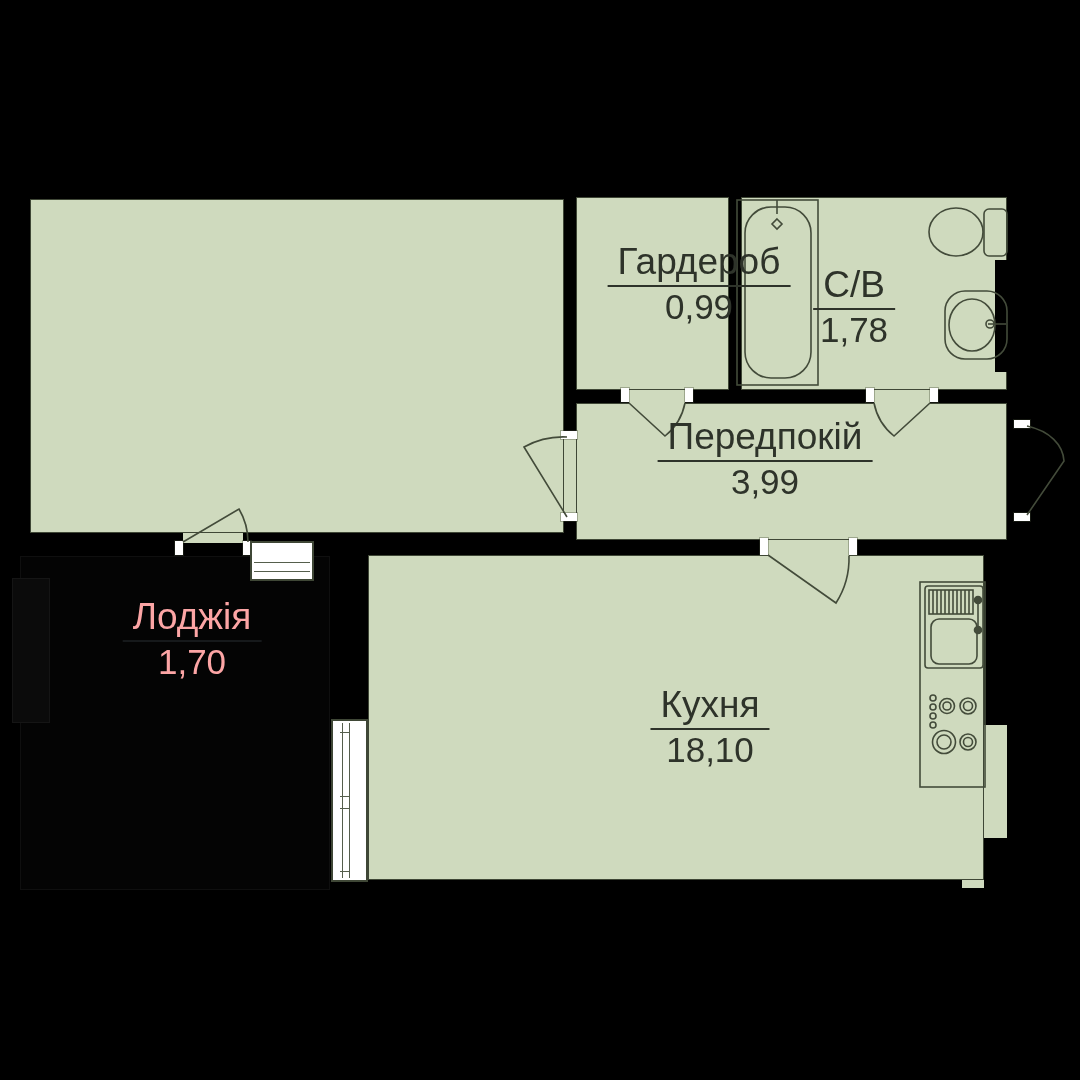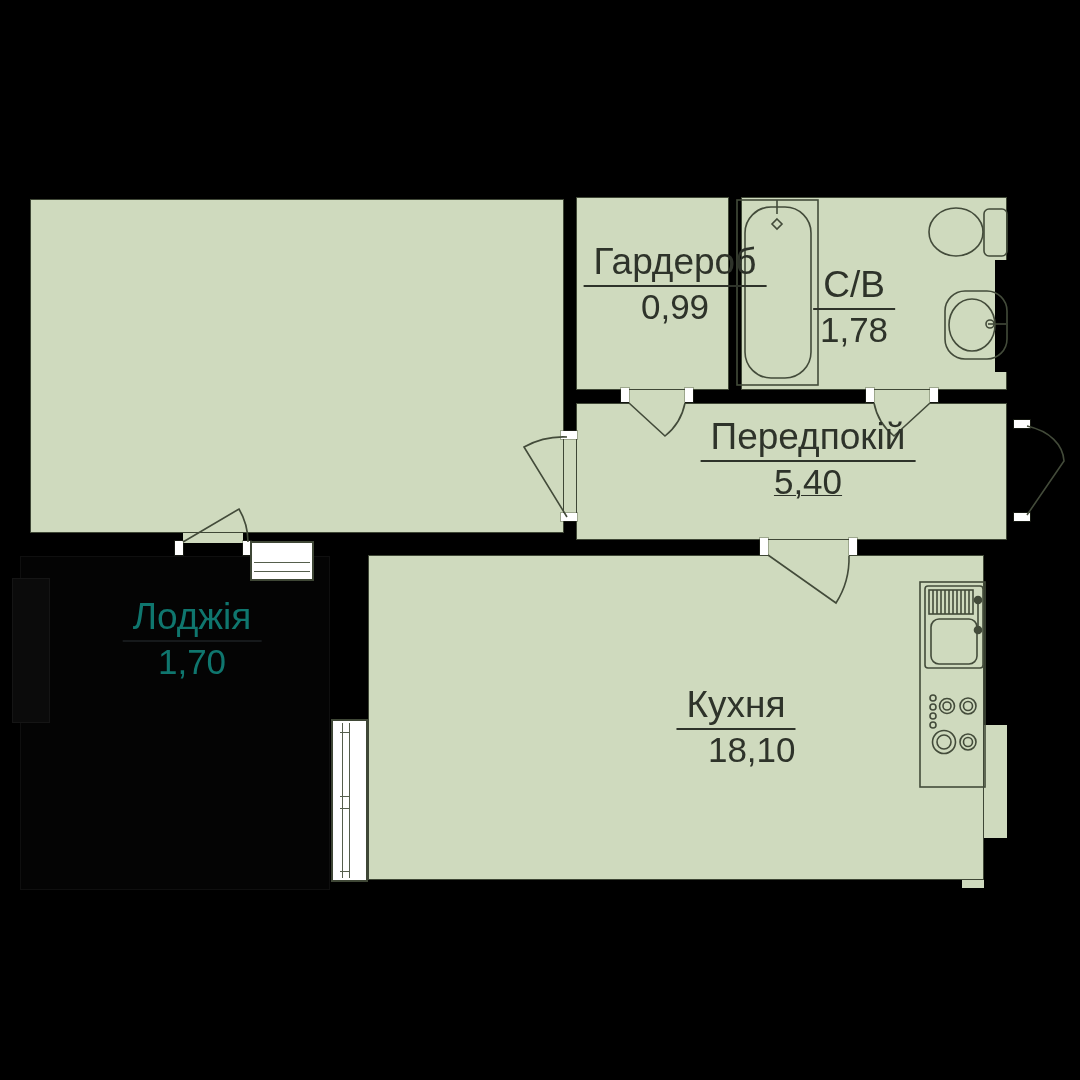--- a/index.html
+++ b/index.html
@@ -16,21 +16,21 @@
   .window{position:absolute;background:#fff;border:2px solid #3f4736;box-sizing:border-box;}
   .balcony-inner{position:absolute;left:2px;right:2px;top:19px;height:8px;
           border-top:1px solid #555e4c;border-bottom:1px solid #555e4c;}
   .kwin-inner{position:absolute;top:2px;bottom:2px;left:9px;width:6px;
           border-left:1px solid #555e4c;border-right:1px solid #555e4c;}
   .kwin-tick{position:absolute;left:7px;width:10px;height:1px;background:#555e4c;}
   .label{position:absolute;color:#2e332a;text-align:center;transform:translateX(-50%);white-space:nowrap;}
   .label .nm{display:inline-block;font-size:37px;line-height:1.05;letter-spacing:0px;
              border-bottom:2px solid #2e332a;padding:0 10px 3px;}
   .label .ar{font-size:35px;line-height:1.15;}
-  .label-loggia{color:#0f766e;}
+  .label-loggia{color:#fca5a5;}
   .label-loggia .nm{border-bottom-color:#16191b;}
   svg.overlay{position:absolute;left:0;top:0;pointer-events:none;}
 </style>
 </head>
 <body>
 
 <div class="plan">
 
   <div class="room" style="left:30px;top:199px;width:534px;height:334px;"></div>
   <div class="room" style="left:576px;top:197px;width:153px;height:193px;"></div>
@@ -143,33 +143,33 @@
 
       <g>
         <circle cx="933" cy="698" r="3"></circle>
           <circle cx="933" cy="707" r="3"></circle>
         <circle cx="933" cy="716" r="3"></circle>
           <circle cx="933" cy="725" r="3"></circle>
       </g>
     </g>
   </svg>
 
-  <div class="label" style="left:675px;top:243px;">
+  <div class="label" style="left:699px;top:243px;">
     <span class="nm">Гардероб</span><br>
     <span class="ar">0,99</span>
   </div>
   <div class="label" style="left:854px;top:266px;">
     <span class="nm">С/В</span><br>
     <span class="ar">1,78</span>
   </div>
-  <div class="label" style="left:808px;top:418px;text-decoration:underline;">
+  <div class="label" style="left:765px;top:418px;">
     <span class="nm">Передпокій</span><br>
-    <span class="ar">5,40</span>
+    <span class="ar">3,99</span>
   </div>
-  <div class="label" style="left:736px;top:686px;text-align:right;">
+  <div class="label" style="left:710px;top:686px;">
     <span class="nm">Кухня</span><br>
     <span class="ar">18,10</span>
   </div>
   <div class="label label-loggia" style="left:192px;top:598px;">
     <span class="nm">Лоджія</span><br>
     <span class="ar">1,70</span>
   </div>
 
 </div>
 

